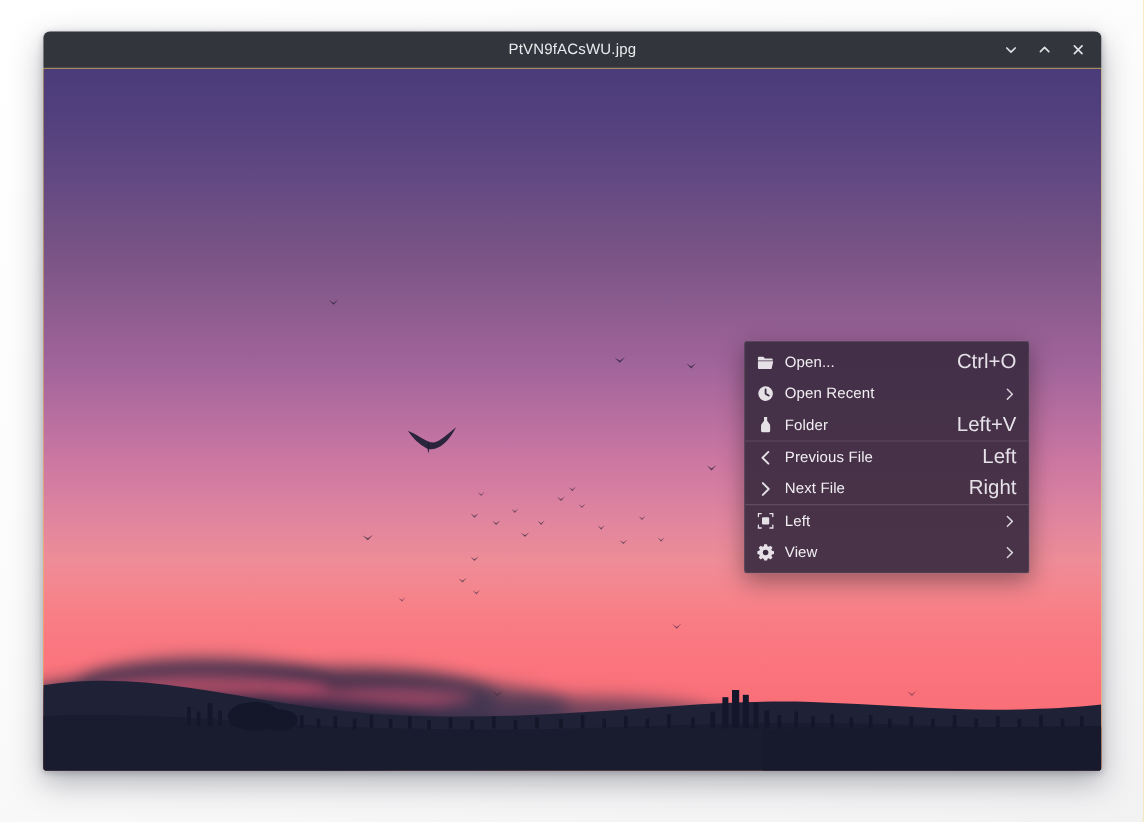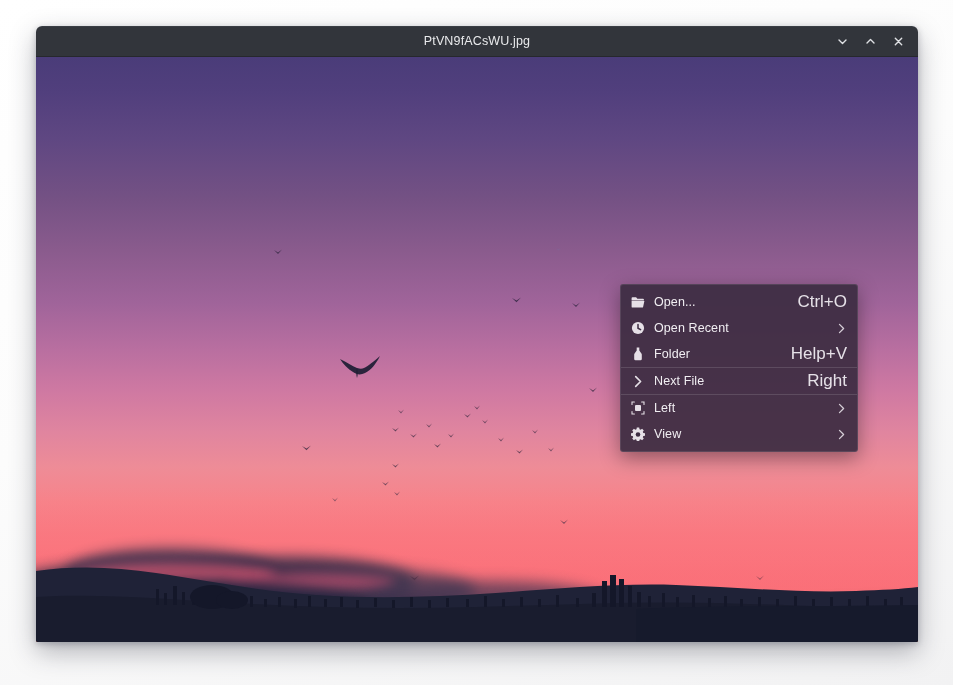--- a/index.html
+++ b/index.html
@@ -481,27 +481,36 @@
 
 
 
         <div class="mitem">
           <span class="mico">
             <svg width="12" height="14" viewBox="0 0 12 14">
                 <path fill="#efeaf0" d="M4.7 0.6 H7.3 V3.6 L9.4 6.6 A2 2 0 0 1 9.8 7.8 V11.9 A1.4 1.4 0 0 1 8.4 13.3 H3.6 A1.4 1.4 0 0 1 2.2 11.9 V7.8 A2 2 0 0 1 2.6 6.6 L4.7 3.6 Z"></path>
               </svg>
           </span>
           <span class="mlabel">Folder</span>
-          <span class="maccel">Help+V</span>
+          <span class="maccel">Left+V</span>
         </div>
 
       </div>
 
       <div class="mgroup">
 
+        <div class="mitem">
+          <span class="mico">
+            <svg width="12" height="13" viewBox="0 0 12 13" fill="none" stroke="#efeaf0" stroke-width="1.6" stroke-linecap="round" stroke-linejoin="round">
+                <path d="M8.3 1.6 L3.4 6.5 L8.3 11.4"></path>
+              </svg>
+          </span>
+          <span class="mlabel">Previous File</span>
+          <span class="maccel">Left</span>
+        </div>
 
         <div class="mitem">
           <span class="mico">
             <svg width="12" height="13" viewBox="0 0 12 13" fill="none" stroke="#efeaf0" stroke-width="1.6" stroke-linecap="round" stroke-linejoin="round">
                 <path d="M3.7 1.6 L8.6 6.5 L3.7 11.4"></path>
               </svg>
           </span>
           <span class="mlabel">Next File</span>
           <span class="maccel">Right</span>
         </div>

